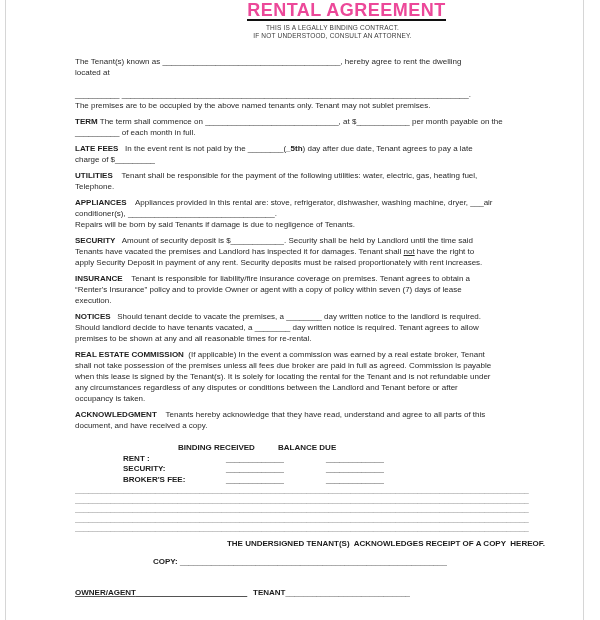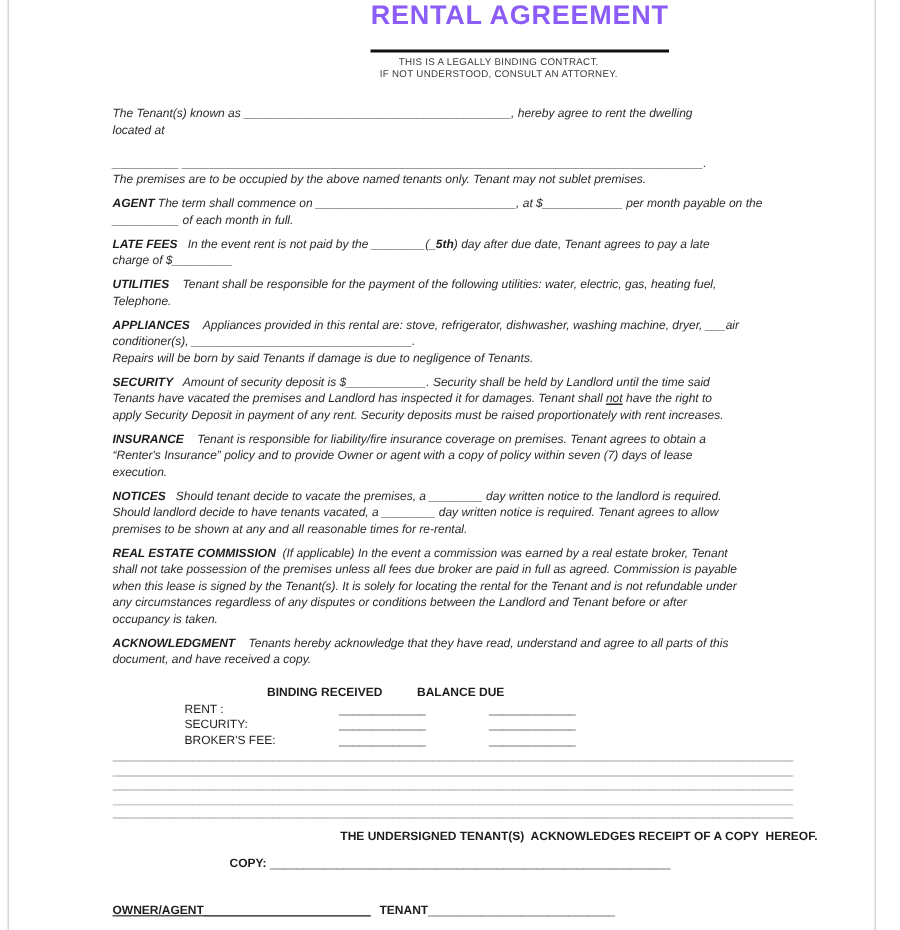--- a/index.html
+++ b/index.html
@@ -7,33 +7,33 @@
     position:relative;width:600px;height:620px;background:#fff;overflow:hidden;
     font-family:"Liberation Sans",sans-serif;color:#2a2a2a;
   }
   .edge{position:absolute;top:0;bottom:0;width:1px;background:#d6d6d6;}
   .edge.left{left:5px;}
   .edge.right{left:583px;}
   .content{position:absolute;left:75px;top:1px;width:470px;}
   header{width:515px;text-align:center;}
   .doc-title{
     display:inline-block;font-size:18px;line-height:1;font-weight:bold;
-    letter-spacing:.5px;border-bottom:2px solid #101010;padding-bottom:14px;color:#8b5cf6;margin-left:28px;
+    letter-spacing:.5px;border-bottom:2px solid #101010;padding-bottom:0;color:#ec4899;margin-left:28px;
   }
   .subtitle{margin-top:3px;font-size:6.5px;line-height:8px;color:#3a3a3a;letter-spacing:.2px;}
   #paragraphs{margin-top:16px;}
-  .para{font-size:8px;line-height:11px;white-space:pre-wrap;margin:0 0 5px 0;font-style:italic;}
+  .para{font-size:8px;line-height:11px;white-space:pre-wrap;margin:0 0 5px 0;}
   .b{font-weight:bold;color:#1d1d1d;}
   .u{text-decoration:underline;}
   .amounts{margin-top:12px;font-size:8px;line-height:10.5px;}
   .amt-header{display:flex;font-weight:bold;color:#1d1d1d;}
   .amt-sp{width:103px;}
   .amt-h1{width:100px;}
   .amt-row{display:flex;}
-  .amt-label{width:103px;font-weight:normal;color:#1d1d1d;padding-left:48px;}
+  .amt-label{width:103px;font-weight:bold;color:#1d1d1d;padding-left:48px;}
   .amt-cell{width:100px;color:#555;}
   .notes{font-size:8px;line-height:9.5px;color:#8f8f8f;}
   .note-line{white-space:nowrap;overflow:hidden;}
   .undersigned{margin-top:6px;width:470px;text-align:right;font-size:8px;font-weight:bold;color:#1d1d1d;white-space:pre;}
   .date-row{margin-top:9px;padding-left:78px;font-size:8px;color:#555;}
   .sign-row{margin-top:22px;display:flex;font-size:8px;color:#555;}
   .sign-col1{width:178px;text-decoration:underline;}
 </style>
 </head>
 <body>
@@ -51,21 +51,21 @@
         <div>IF NOT UNDERSTOOD, CONSULT AN ATTORNEY.</div>
       </div>
     </header>
 
     <div id="paragraphs">
         <div class="para"><span>The Tenant(s) known as ________________________________________, hereby agree to rent the dwelling
 located at
 
 __________ ______________________________________________________________________________.
 The premises are to be occupied by the above named tenants only. Tenant may not sublet premises.</span></div>
-        <div class="para"><span class="b">AGENT</span><span> The term shall commence on ______________________________, at $____________ per month payable on the
+        <div class="para"><span class="b">TERM</span><span> The term shall commence on ______________________________, at $____________ per month payable on the
 __________ of each month in full.</span></div>
         <div class="para"><span class="b">LATE FEES</span><span>   In the event rent is not paid by the ________(</span><span class="b">_5th</span><span>) day after due date, Tenant agrees to pay a late
 charge of $_________</span></div>
         <div class="para"><span class="b">UTILITIES</span><span>    Tenant shall be responsible for the payment of the following utilities: water, electric, gas, heating fuel,
 Telephone.</span></div>
         <div class="para"><span class="b">APPLIANCES</span><span>    Appliances provided in this rental are: stove, refrigerator, dishwasher, washing machine, dryer, ___air
 conditioner(s), _________________________________.
 Repairs will be born by said Tenants if damage is due to negligence of Tenants.</span></div>
         <div class="para"><span class="b">SECURITY</span><span>   Amount of security deposit is $____________. Security shall be held by Landlord until the time said
 Tenants have vacated the premises and Landlord has inspected it for damages. Tenant shall </span><span class="u">not</span><span> have the right to

